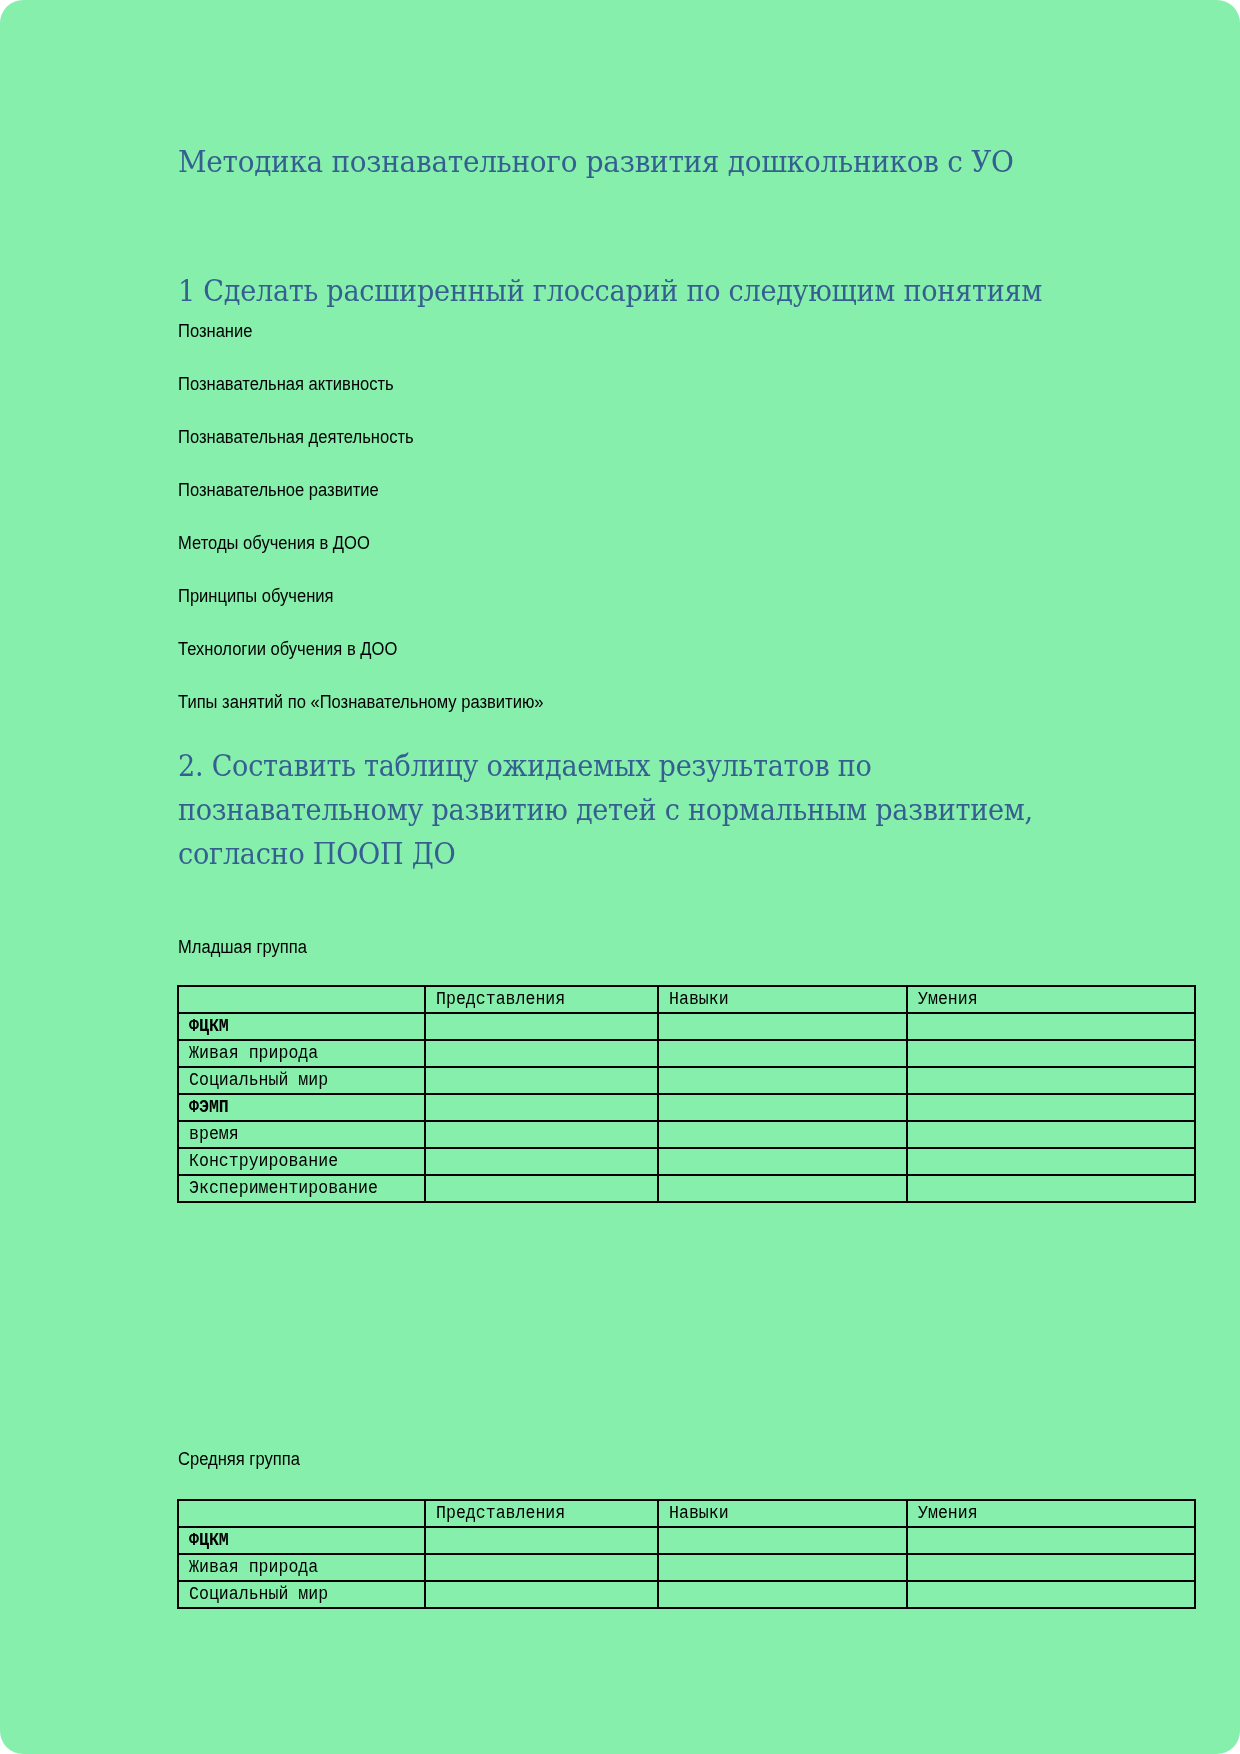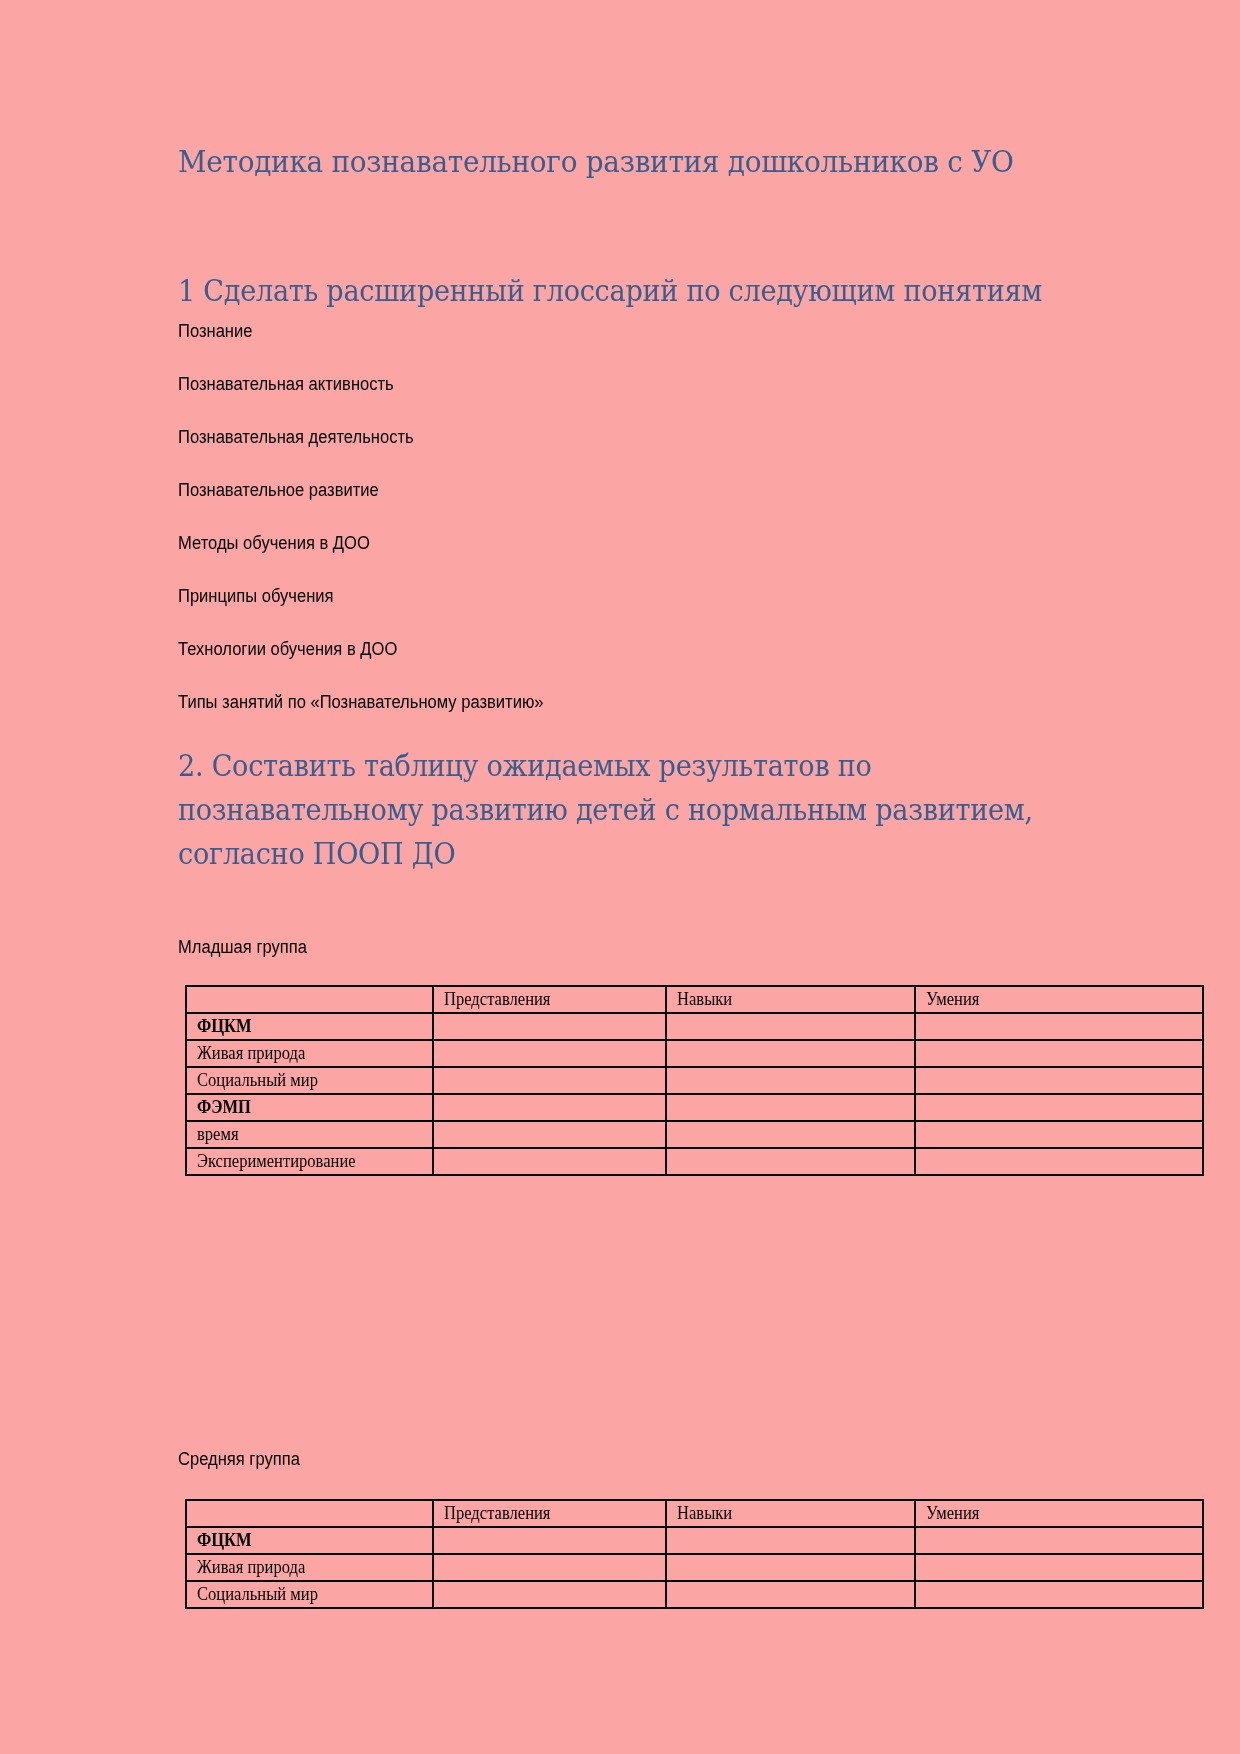--- a/index.html
+++ b/index.html
@@ -1,38 +1,38 @@
 <!DOCTYPE html>
 <html><head>
 <meta charset="utf-8">
 <style>
   html, body { margin: 0; padding: 0; background: #ffffff; }
   body { width: 1240px; height: 1754px; position: relative; overflow: hidden; }
-  .page { position: absolute; left: 0; top: 0; width: 1240px; height: 1754px; background: #fca5a5; }
+  .page { position: absolute; left: 0; top: 0; width: 1240px; height: 1754px; background: #86efac; border-radius: 23px; }
   .heading {
     position: absolute; left: 178px; margin: 0;
     font-family: "DejaVu Serif", "Liberation Serif", serif;
     color: #365f91; font-weight: normal; white-space: nowrap;
     letter-spacing: -0.3px;
   }
   .title { top: 144px; font-size: 30px; line-height: 36px; transform: scaleX(0.93); transform-origin: left top; }
   .h1 { top: 273px; font-size: 29px; line-height: 36px; transform: scaleX(0.935); transform-origin: left top; }
   .h2 { top: 744px; font-size: 29px; line-height: 44px; transform: scaleX(0.935); transform-origin: left top; }
   .h2 span { display: block; }
   .body-text {
     position: absolute; left: 178px; margin: 0;
     font-family: "Liberation Sans", "DejaVu Sans", sans-serif;
     font-size: 18px; line-height: 22px; color: #000; white-space: nowrap;
     transform: scaleX(0.92); transform-origin: left top;
   }
   table.grid {
     position: absolute; left: 177px; border-collapse: collapse;
     width: 1017px; table-layout: fixed;
-    font-family: Liberation Serif, serif;
-    font-size: 18px; color: #000; margin-left: 8px;
+    font-family: Liberation Mono, monospace;
+    font-size: 18px; color: #000;
   }
   table.grid td {
     border: 2px solid #000; height: 25px; padding: 0 0 0 10px;
     line-height: 25px; vertical-align: middle; white-space: nowrap; overflow: hidden;
   }
   table.grid td.bold { font-weight: bold; }
   table.grid td .cell-text { display: inline-block; transform: scaleX(0.92); transform-origin: left center; }
   .col0 { width: 247px; } .col1 { width: 233px; } .col2 { width: 249px; } .col3 { width: 288px; }
   #table-junior { top: 985px; }
   #table-middle { top: 1499px; }
@@ -102,20 +102,26 @@
           <td></td>
           <td></td>
         </tr>
         <tr>
           <td><span class="cell-text">время</span></td>
           <td></td>
           <td></td>
           <td></td>
         </tr>
         <tr>
+          <td><span class="cell-text">Конструирование</span></td>
+          <td></td>
+          <td></td>
+          <td></td>
+        </tr>
+        <tr>
           <td><span class="cell-text">Экспериментирование</span></td>
           <td></td>
           <td></td>
           <td></td>
         </tr>
       </tbody>
     </table>
 
   <p class="body-text" style="top:1448px">Средняя группа</p>
   <table class="grid" id="table-middle">

